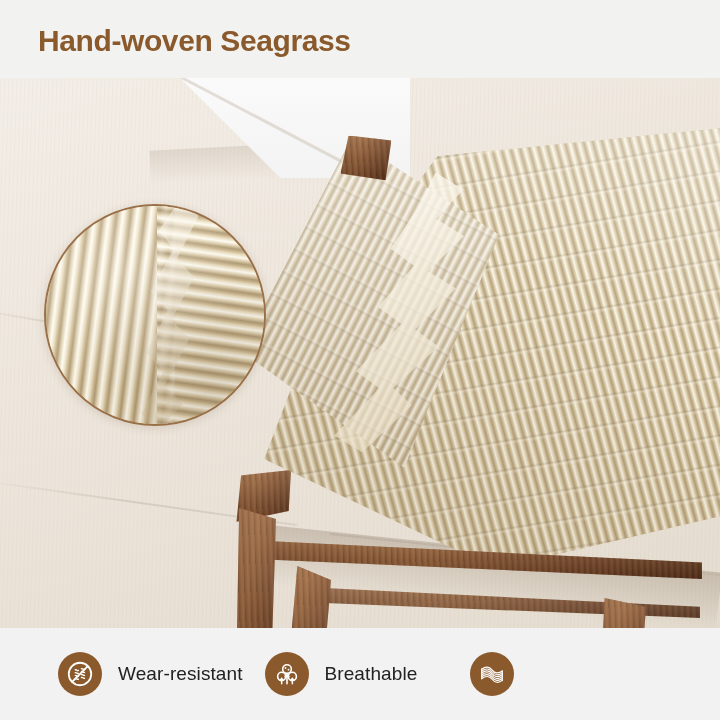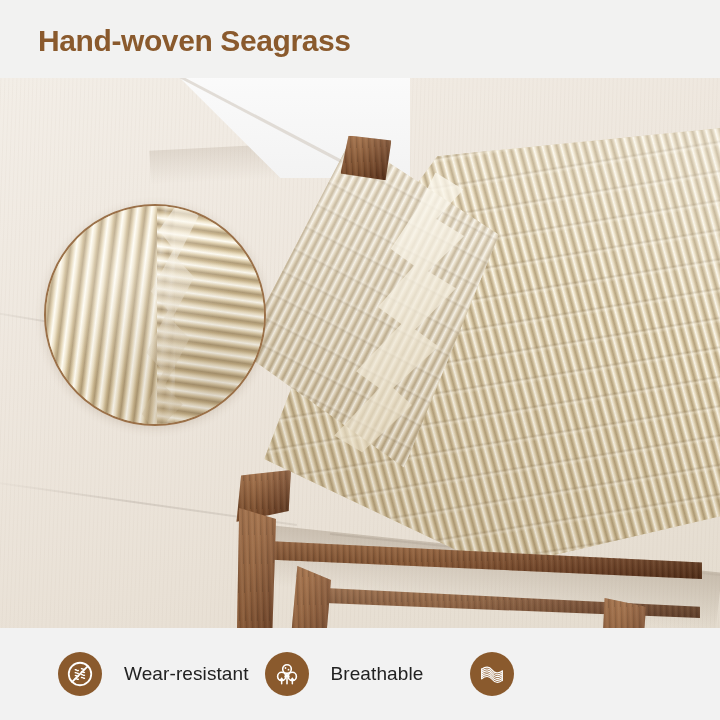--- a/index.html
+++ b/index.html
@@ -255,21 +255,21 @@
   #footer{
     position:absolute; left:0; top:628px; width:720px; height:92px;
     background:#f2f2f2;
     display:flex; align-items:center;
   }
   #features{
     display:flex; align-items:center; width:100%;
     padding:0 44px 0 58px;
   }
   .feature{
-    display:flex; align-items:center; gap:22px; flex:1 1 0;
+    display:flex; align-items:center; gap:16px; flex:1 1 0;
   }
   .feature:nth-child(2){ flex:0 0 205px;text-align:right; }
   .badge{
     width:44px; height:44px; border-radius:50%;
     background:#8a5a2d;
     display:flex; align-items:center; justify-content:center;
     flex:0 0 44px;
   }
   .badge svg{ width:30px; height:30px; display:block; }
   .feature-label{

